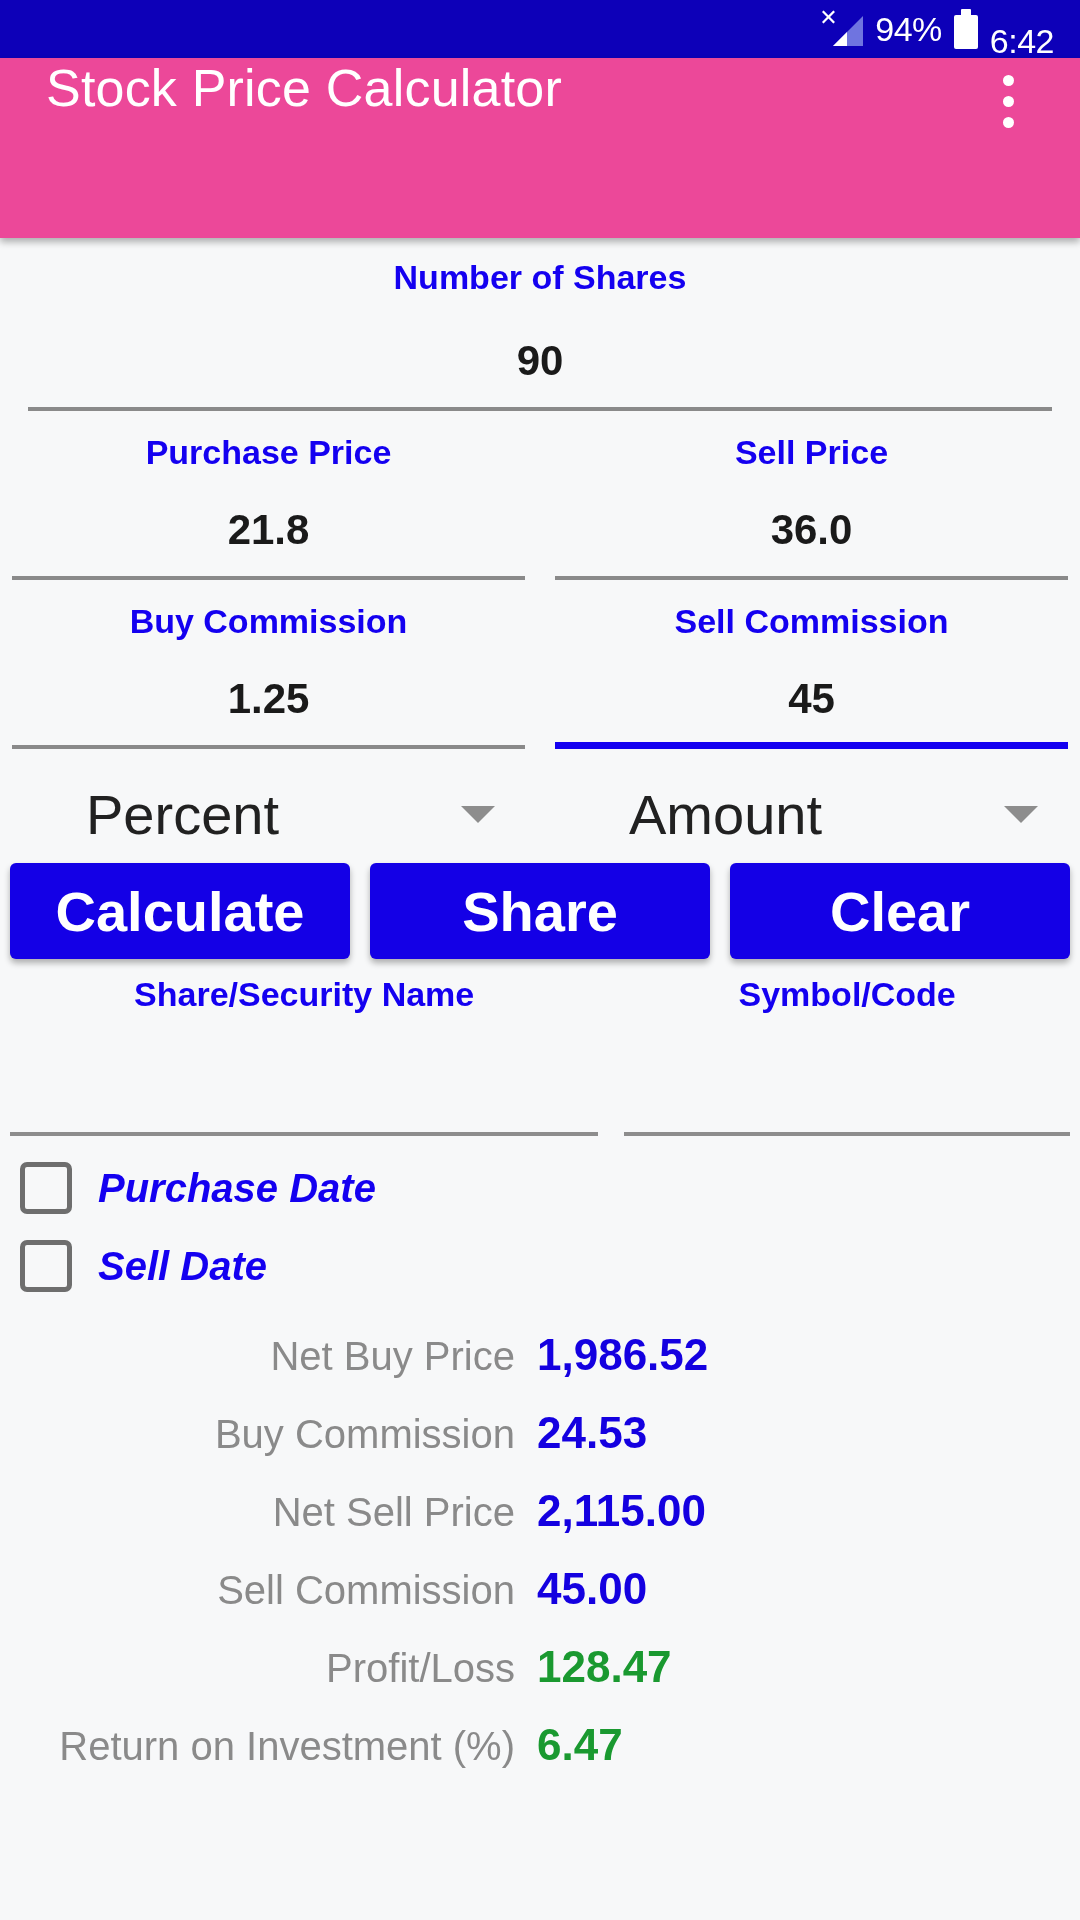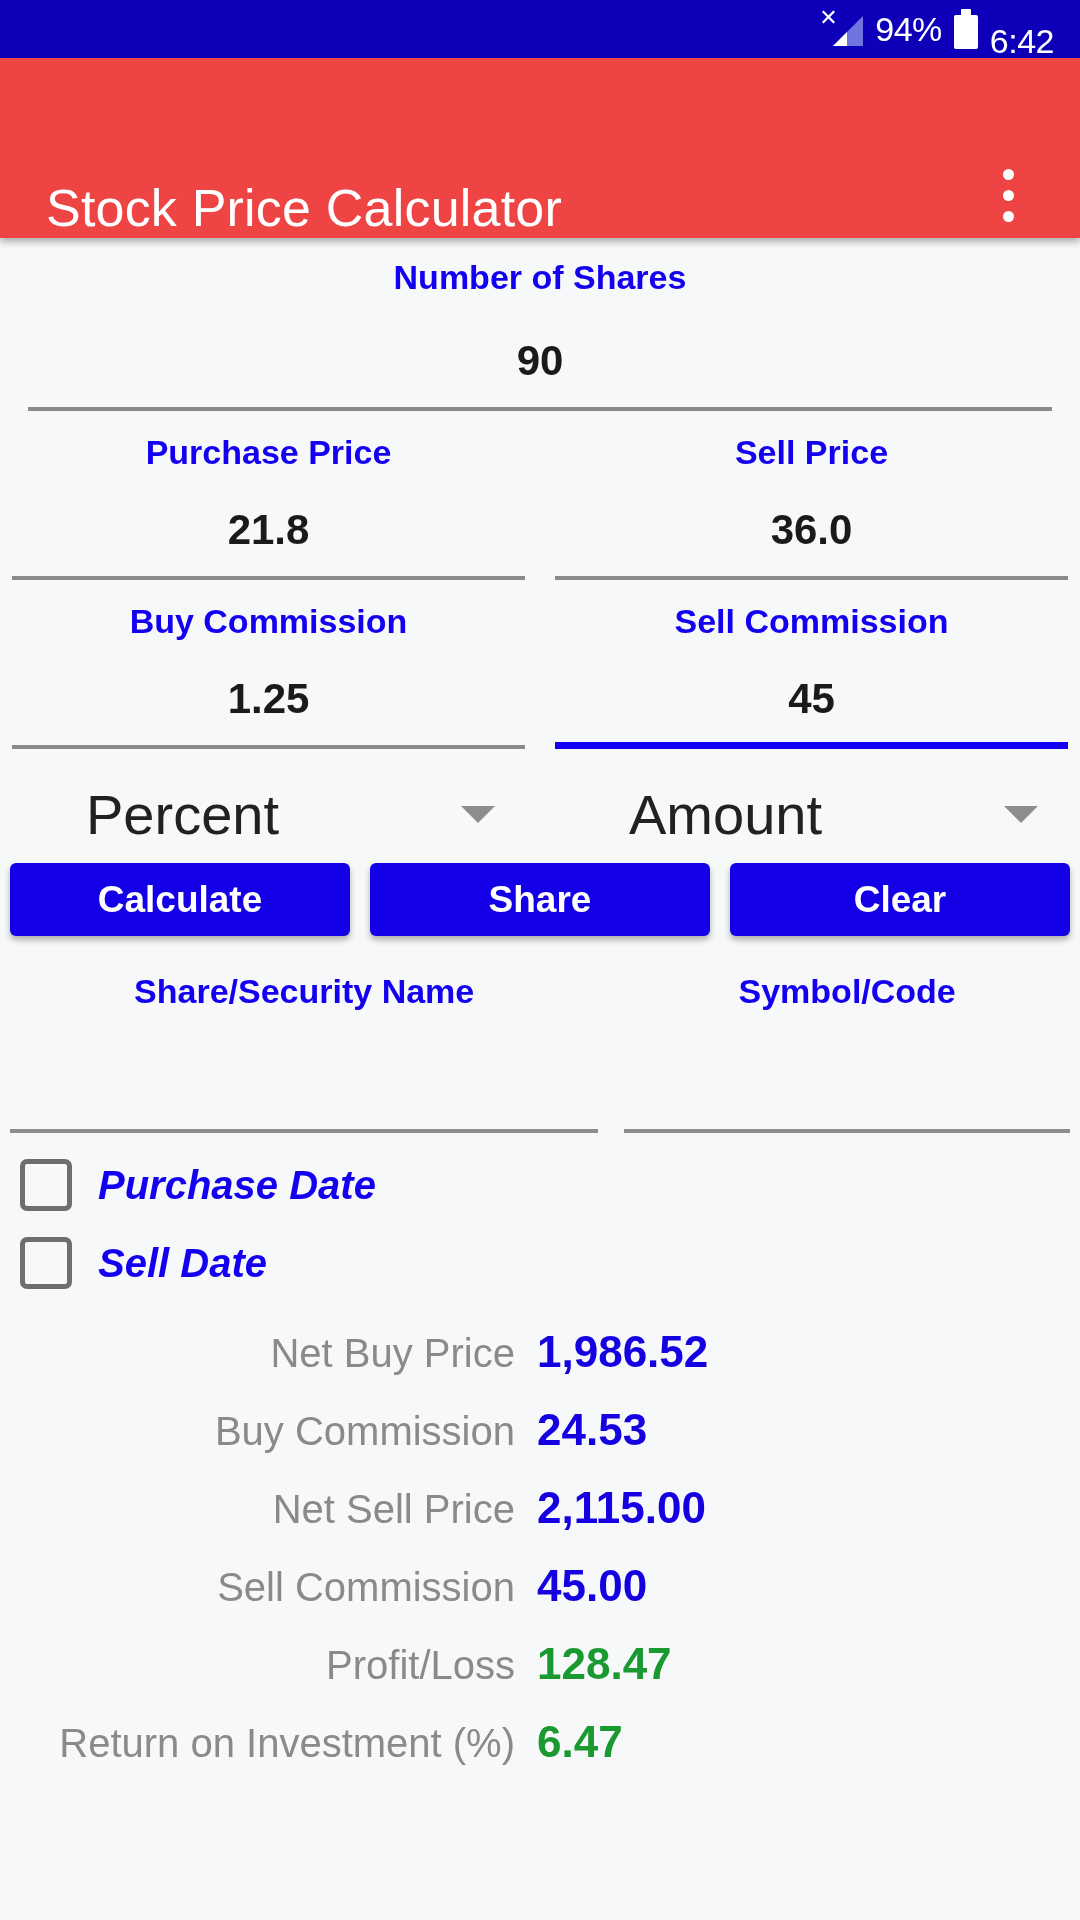--- a/index.html
+++ b/index.html
@@ -49,23 +49,23 @@
   }
   .battery-icon .cap {
     position: absolute; top: 0; left: 7px;
     width: 10px; height: 7px; background: #ffffff; border-radius: 1px;
   }
   .status-clock { color: #ffffff; font-size: 34px; letter-spacing: -0.5px; margin-top: 24px; }
 
   
   .app-bar {
     height: 180px;
-    background: #ef4444;
-    display: flex;
-    align-items: flex-end;
+    background: #ec4899;
+    display: flex;
+    align-items: flex-start;
     padding: 0 34px 0 46px;
     justify-content: space-between;
     box-shadow: 0 4px 7px rgba(0,0,0,0.30);
     position: relative;
     z-index: 5;
   }
   .app-title {
     color: #ffffff;
     font-size: 52px;
     font-weight: 400;
@@ -133,36 +133,36 @@
   
   .btn-row {
     display: flex;
     padding: 0 10px;
     gap: 20px;
     margin-top: 10px;
   }
   .btn {
     background: #1400e6;
     color: #ffffff;
-    font-size: 37px;
+    font-size: 56px;
     font-weight: bold;
     border: none;
     border-radius: 6px;
-    height: 73px;
+    height: 96px;
     flex: 1;
     box-shadow: 0 4px 6px rgba(0,0,0,0.30);
     font-family: "Liberation Sans", sans-serif;
     cursor: pointer;
   }
 
   
   .name-row { display: flex; padding: 0 10px; gap: 26px; margin-top: 16px; }
   .name-col { flex: 1; }
   .name-col.wide { flex: 1.32; }
-  .name-col .field-label { margin-top: 20px; }
+  .name-col .field-label { margin-top: 0; }
   .name-input-space { height: 96px; }
 
   
   .check-row {
     display: flex;
     align-items: center;
     gap: 26px;
     padding-left: 20px;
     margin-top: 26px;
   }

